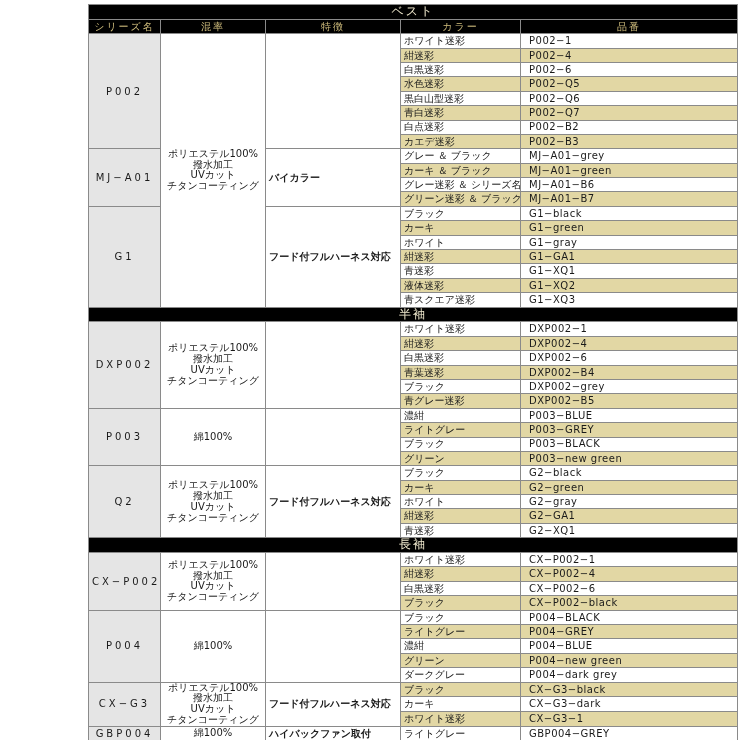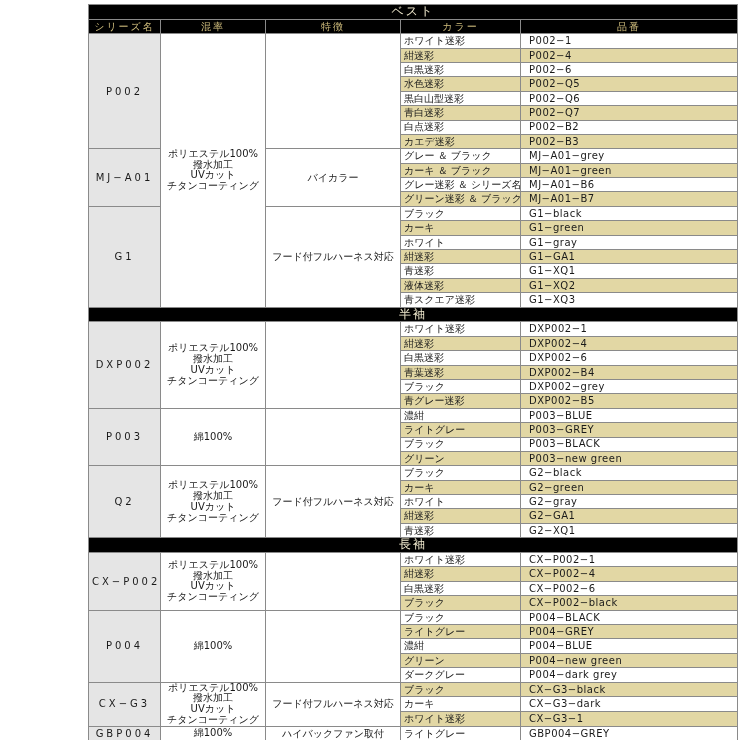--- a/index.html
+++ b/index.html
@@ -63,22 +63,22 @@
     background: #e5e5e5;
   }
   td.mixture-cell {
     text-align: center;
     white-space: pre-line;
     line-height: 10.8px;
     background: #ffffff;
     border-radius: 15px;
   }
   td.feature-cell {
-    text-align: center;
-    background: #ffffff;
+    background: #ffffff;
+    font-weight: bold;
   }
   td.color-cell {
     text-align: left;
     background: #ffffff;
   }
   td.code-cell {
     text-align: left;
     letter-spacing: 0.5px;
     background: #ffffff;
     padding-left: 8px;

